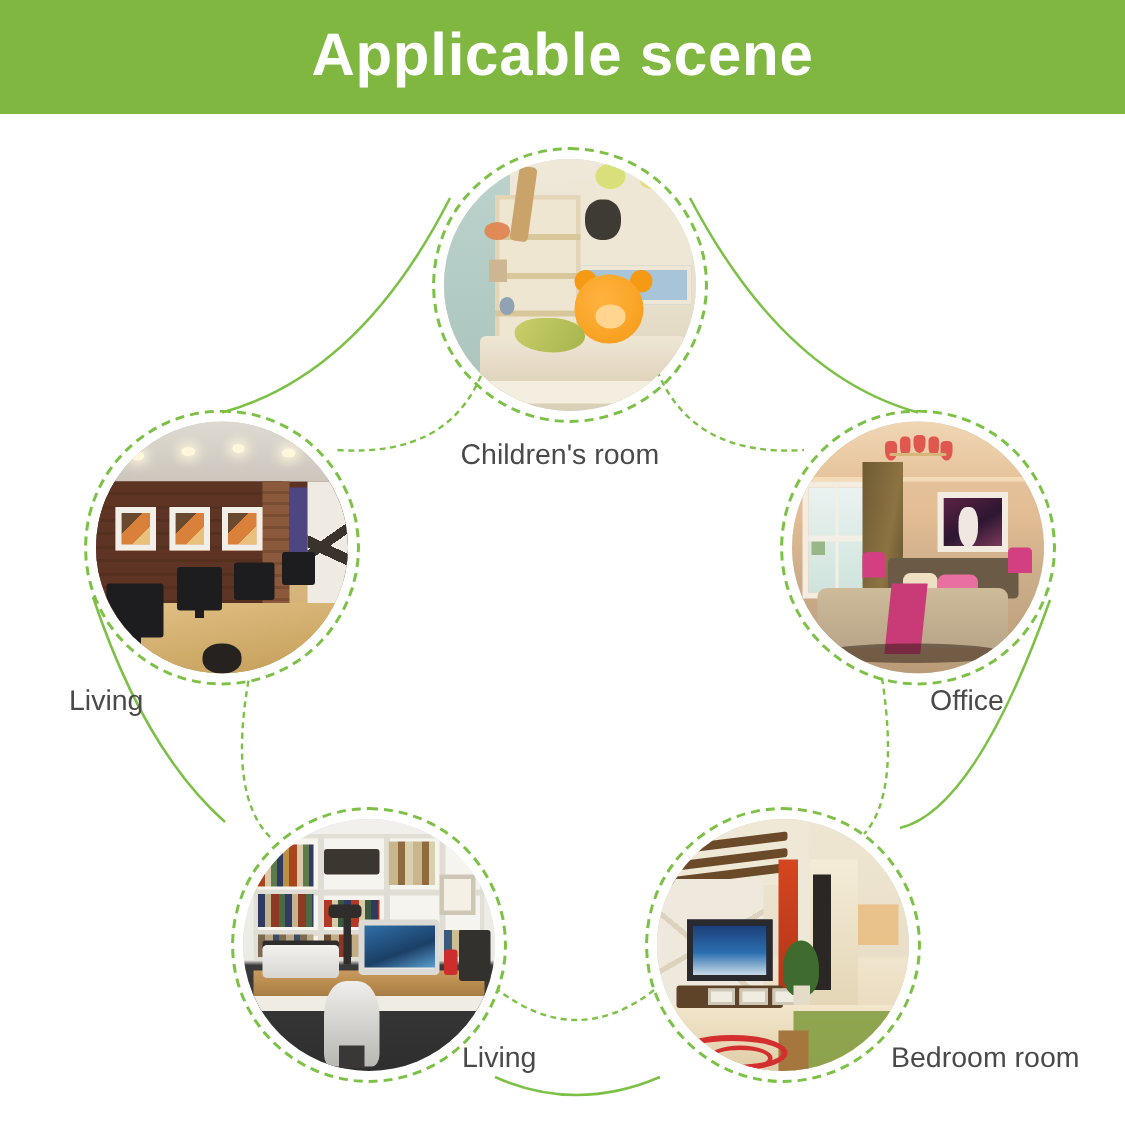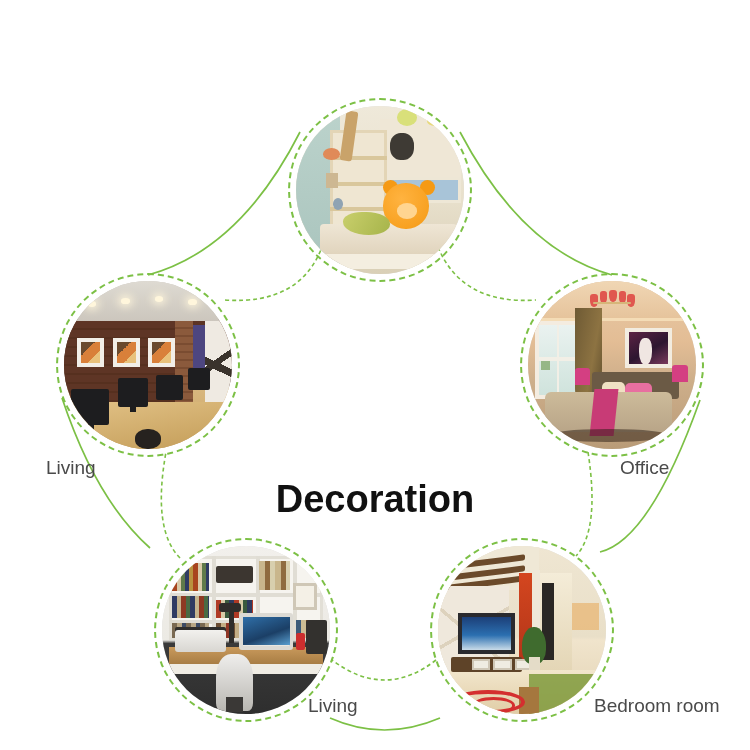--- a/index.html
+++ b/index.html
@@ -231,20 +231,23 @@
   .living .green-inlay { left:54%; top:76%; width:46%; height:24%; background:#7f9a3c; opacity:.85; }
   .living .rug { left:8%; top:86%; width:44%; height:14%; border-radius:50%; border:4px solid #d42f2f; box-sizing:border-box; }
   .living .rug2 { left:20%; top:90%; width:26%; height:10%; border-radius:50%; border:3px solid #d42f2f; box-sizing:border-box; }
   .living .strip { left:48%; top:84%; width:12%; height:16%; background:#a5773e; }
 </style>
 </head>
 <body>
 
 <div class="page">
 
+  <div class="banner">
+    <div class="banner-title">Applicable scene</div>
+  </div>
 
   <div class="diagram">
 
     <svg class="arcs" viewBox="0 0 750 750">
       <g fill="none" stroke="#7cc045" stroke-width="1.6" stroke-dasharray="4 3">
 
         <path d="M 225,300 Q 300,305 322,247"></path>
 
         <path d="M 438,247 Q 462,305 536,300"></path>
 
@@ -258,21 +261,20 @@
       <g fill="none" stroke="#7cc045" stroke-width="1.7">
 
         <path d="M 148,275 Q 240,250 300,132"></path>
         <path d="M 460,132 Q 522,250 612,275"></path>
         <path d="M 700,400 Q 650,540 600,552"></path>
         <path d="M 330,718 Q 384,742 440,718"></path>
         <path d="M 150,548 Q 96,500 62,398"></path>
       </g>
     </svg>
 
-    <div class="center-word">Decoration</div>
 
     <div class="node" style="left:288px; top:22px;">
       <div class="node-photo">
         <div class="scene kids">
           <div class="p wall-l"></div>
           <div class="p hutch"></div>
           <div class="p blob"></div>
           <div class="p blob2"></div>
           <div class="p panda"></div>
           <div class="p shelfbox"></div>
@@ -288,20 +290,21 @@
           <div class="p bedframe"></div>
           <div class="p ear1"></div>
           <div class="p ear2"></div>
           <div class="p bear"></div>
           <div class="p snout"></div>
           <div class="p croc"></div>
         </div>
       </div>
       <div class="node-ring"></div>
     </div>
+    <div class="node-label" style="left:307px; top:217px;">Children's room</div>
 
     <div class="node" style="left:56px; top:197px;">
       <div class="node-photo">
         <div class="scene office">
           <div class="p ceiling"></div>
           <div class="p light l1"></div>
             <div class="p light l2"></div>
           <div class="p light l3"></div>
             <div class="p light l4"></div>
           <div class="p wall"></div>

